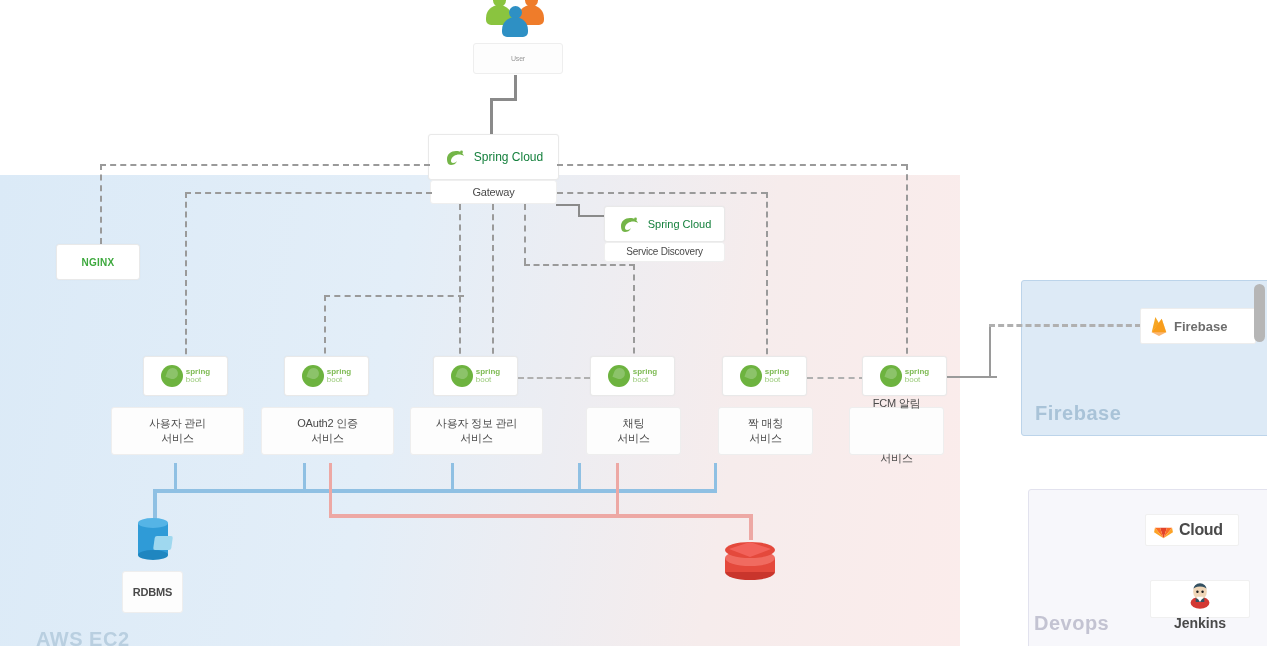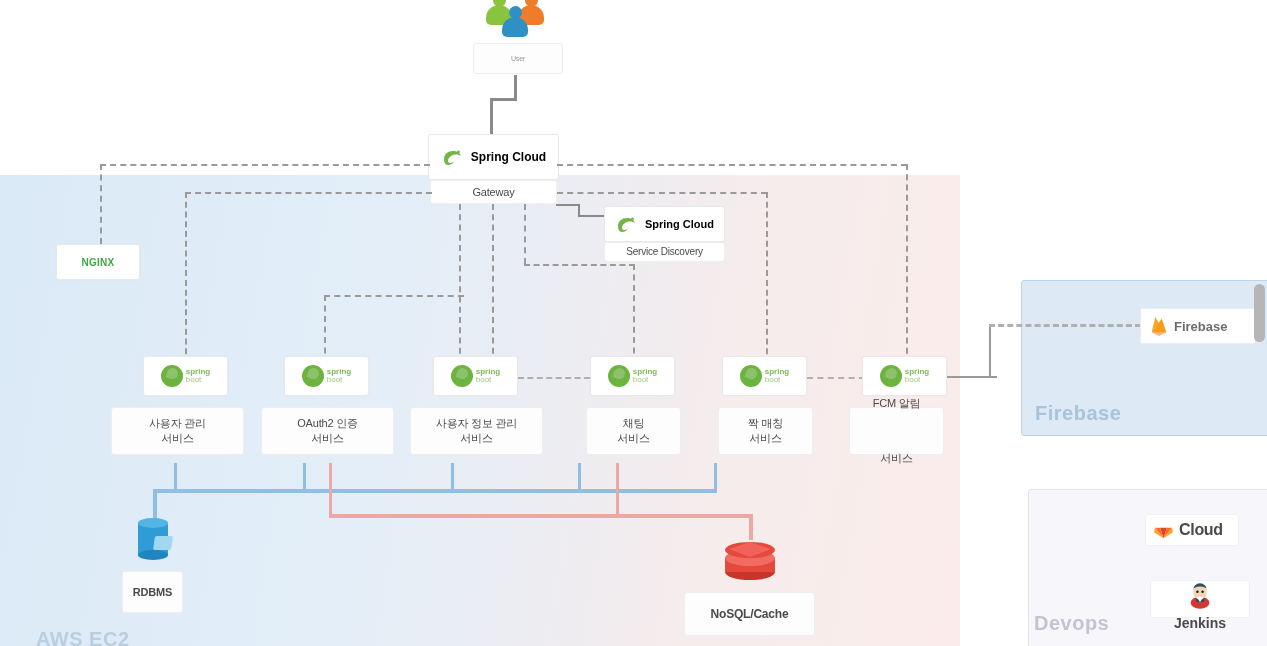--- a/index.html
+++ b/index.html
@@ -59,21 +59,21 @@
   .sb-text { display: flex; flex-direction: column; line-height: 1; }
   .sb-text b { font-size: 8px; color: #7fbb55; font-weight: 700; }
   .sb-text span { font-size: 8px; color: #9ccb7c; }
 
   
   .sc-row { display: flex; align-items: center; gap: 6px; }
   .sc-leaf {
     width: 24px; height: 18px; flex: 0 0 auto; position: relative;
   }
   .sc-leaf svg { width: 24px; height: 18px; display:block; }
-  .sc-title { font-size: 12px; font-weight: 700; color: #000000; white-space: nowrap; }
+  .sc-title { font-size: 12px; font-weight: 400; color: #15803d; white-space: nowrap; }
 
   
   .nginx-text { font-size: 10px; font-weight: 700; color: #3ea93e; letter-spacing: .3px; }
 
   
   .users { position: absolute; width: 74px; height: 44px; }
   .user-fig { position: absolute; }
   .user-head { width: 13px; height: 13px; border-radius: 50%; }
   .user-body { width: 26px; height: 20px; border-radius: 13px 13px 5px 5px; margin-top: -2px; }
 
@@ -321,23 +321,20 @@
   </div>
 
   <div class="redis" style="left:723px; top:538px;">
     <svg viewBox="0 0 54 44" style="width:54px;height:44px;display:block;">
       <ellipse cx="27" cy="34" rx="25" ry="8" fill="#c9352c"></ellipse>
       <rect x="2" y="20" width="50" height="14" fill="#e4493c"></rect>
       <ellipse cx="27" cy="20" rx="25" ry="8" fill="#f06b60"></ellipse>
       <ellipse cx="27" cy="12" rx="25" ry="8" fill="#e4493c"></ellipse>
       <path d="M6 11 L27 4 L48 11 L27 19 Z" fill="#f2625a"></path>
     </svg>
-  </div>
-  <div class="label-card" style="left:684px; top:592px; width:131px; height:44px; font-weight:700; font-size:12px;">
-    <span>NoSQL/Cache</span>
   </div>
 
   <div class="fb-card" style="left:1140px; top:308px; width:116px; height:36px;">
     <span style="flex:0 0 auto;">
       <svg viewBox="0 0 22 24" style="width:20px;height:22px;display:block;">
         <path d="M3 19 L7 2 L11 9 Z" fill="#f6a623"></path>
         <path d="M3 19 L14 4 L19 19 Z" fill="#fbc02d" opacity=".92"></path>
         <path d="M3 19 L11 23 L19 19 L14 4 Z" fill="#f57c00" opacity=".55"></path>
       </svg>
     </span>

